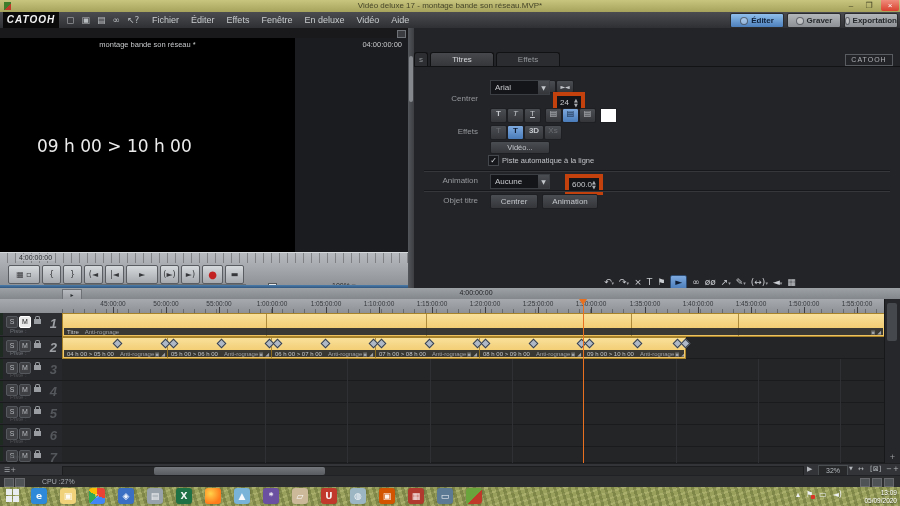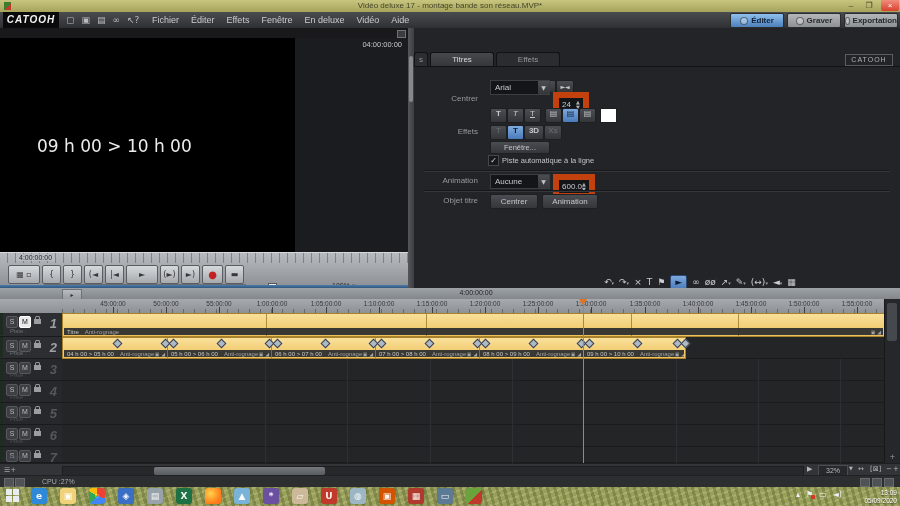--- a/index.html
+++ b/index.html
@@ -57,21 +57,21 @@
   .p-label{position:absolute;left:0;width:64px;text-align:right;font-size:8px;color:#96999d;}
   .p-btn{position:absolute;height:13px;border:1px solid #1d1f22;border-radius:2px;
     background:linear-gradient(#4a4d52,#34363a);color:#c3c6ca;font-size:8px;text-align:center;}
   .p-btn.small{height:11px;font-size:7.5px;}
   .p-btn.blue{background:linear-gradient(#7da9de,#4a7cba);color:#0e1d33;}
   .p-btn.dim{color:#6b6e72;}
   .p-select{position:absolute;height:13px;background:#141518;border:1px solid #3b3e42;color:#c6c9cd;font-size:8px;}
   .p-select .val{position:absolute;left:4px;top:2px;}
   .p-select .dd{position:absolute;right:0;top:0;width:11px;height:100%;background:linear-gradient(#4a4d52,#34363a);
     color:#c3c6ca;font-size:6px;text-align:center;line-height:13px;}
-  .p-spin{position:absolute;height:13px;background:#141518;border:6px solid #c2410c;color:#c6c9cd;font-size:8px;}
+  .p-spin{position:absolute;height:13px;background:#141518;border:4px solid #c2410c;color:#c6c9cd;font-size:8px;}
   .p-spin .val{position:absolute;left:3px;top:2px;}
   .p-spin .arr{position:absolute;right:1px;width:8px;font-size:5px;color:#aaadb1;text-align:center;line-height:6px;}
   .swatch{position:absolute;width:15px;height:13px;background:#fff;border:1px solid #1d1f22;}
   .p-sep{position:absolute;left:10px;right:10px;height:1px;background:#17181b;border-bottom:1px solid #35373b;}
   #wrap-check{position:absolute;left:74px;width:9px;height:9px;background:#17181b;border:1px solid #44474b;
     color:#d8dadd;font-size:8px;line-height:9px;text-align:center;}
   #wrap-label{position:absolute;left:88px;font-size:7.5px;color:#c0c3c7;}
 
   
   #transport{position:absolute;left:0;top:252px;width:408px;height:33px;
@@ -228,20 +228,21 @@
       </div>
   </div>
 
   <div id="topstrip">
     <span class="mini-ico" style="left:397px;top:2px"></span>
     <span class="mini-ico" style="left:889px;top:2px"></span>
   </div>
 
   <div id="preview">
     <div id="pv-video"></div>
+    <span id="pv-title">montage bande son réseau *</span>
     <span id="pv-tc">04:00:00:00</span>
     <span id="pv-overlay">09 h 00 &gt; 10 h 00</span>
   </div>
 
   <div id="splitter">
       <span class="thumb"></span>
     </div>
 
   <div id="panel">
     <div class="p-tab" id="tab-partial">s</div>
@@ -271,33 +272,33 @@
     <span class="p-btn glyph blue" style="left:148px;top:80px;width:15px">▤</span>
     <span class="p-btn glyph" style="left:165px;top:80px;width:15px">▤</span>
     <span class="swatch" style="left:186px;top:80px"></span>
 
     <span class="p-label" style="top:99px">Effets</span>
     <span class="p-btn dim" style="left:76px;top:97px;width:15px">T</span>
     <span class="p-btn blue" style="left:93px;top:97px;width:15px;font-weight:bold">T</span>
     <span class="p-btn" style="left:110px;top:97px;width:18px;font-weight:bold">3D</span>
     <span class="p-btn dim" style="left:130px;top:97px;width:16px">Xs</span>
 
-    <span class="p-btn small" style="left:76px;top:113px;width:58px;line-height:11px">Fenêtre...</span>
+    <span class="p-btn small" style="left:76px;top:113px;width:58px;line-height:11px">Vidéo...</span>
 
     <span id="wrap-check" style="top:127px" class="glyph">✓</span>
     <span id="wrap-label" style="top:128px">Piste automatique à la ligne</span>
 
     <div class="p-sep" style="top:142px"></div>
 
     <span class="p-label" style="top:148px">Animation</span>
     <span class="p-select" style="left:76px;top:146px;width:58px">
       <span class="val">Aucune</span>
       <span class="dd glyph">▼</span>
     </span>
-    <span class="p-spin" style="left:139px;top:146px;width:30px">
+    <span class="p-spin" style="left:151px;top:146px;width:30px">
       <span class="val">600.0</span>
       <span class="arr glyph" style="top:1px">▲</span>
       <span class="arr glyph" style="bottom:1px">▼</span>
     </span>
 
     <div class="p-sep" style="top:162px"></div>
 
     <span class="p-label" style="top:168px">Objet titre</span>
     <span class="p-btn" style="left:76px;top:166px;width:46px;line-height:13px">Centrer</span>
     <span class="p-btn" style="left:128px;top:166px;width:54px;line-height:13px">Animation</span>

